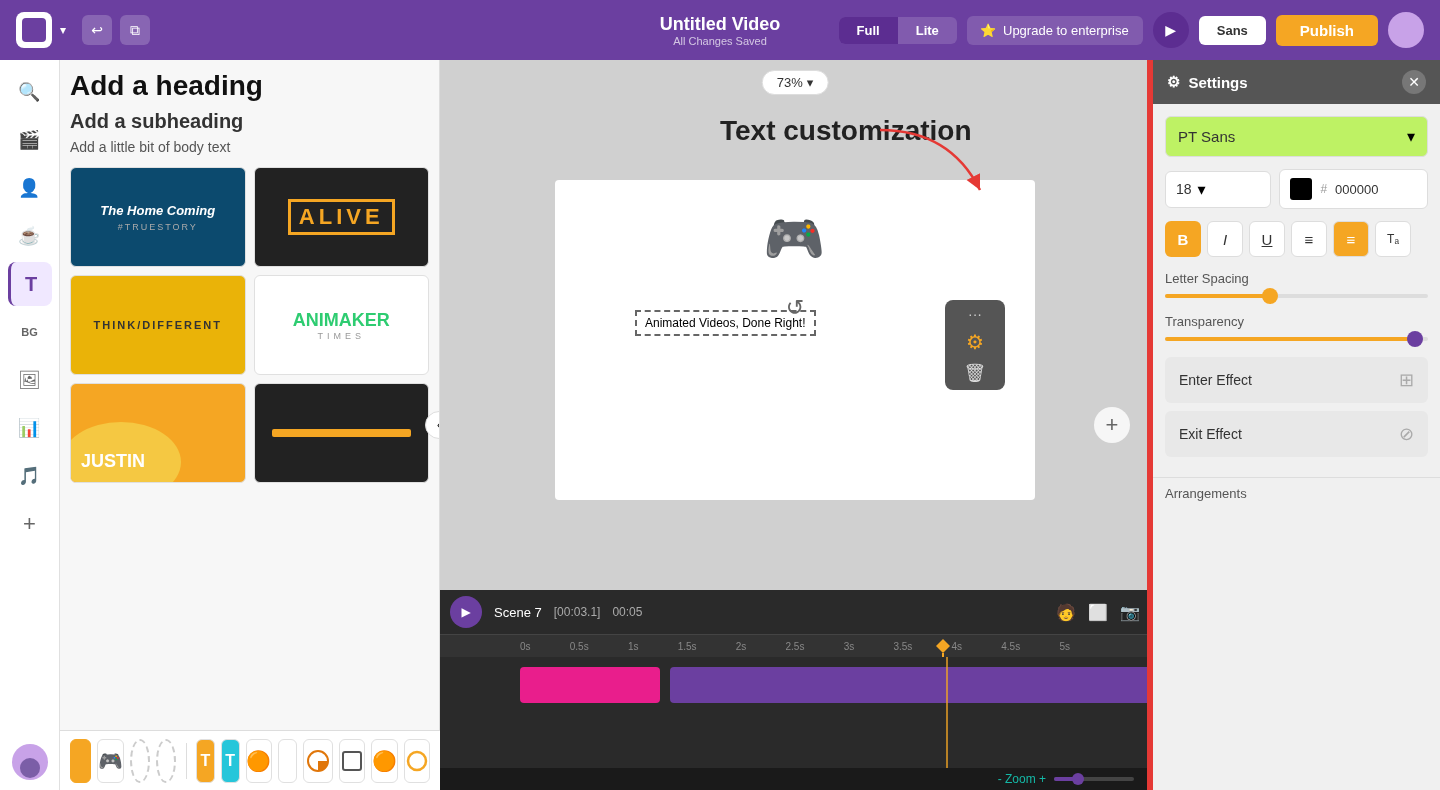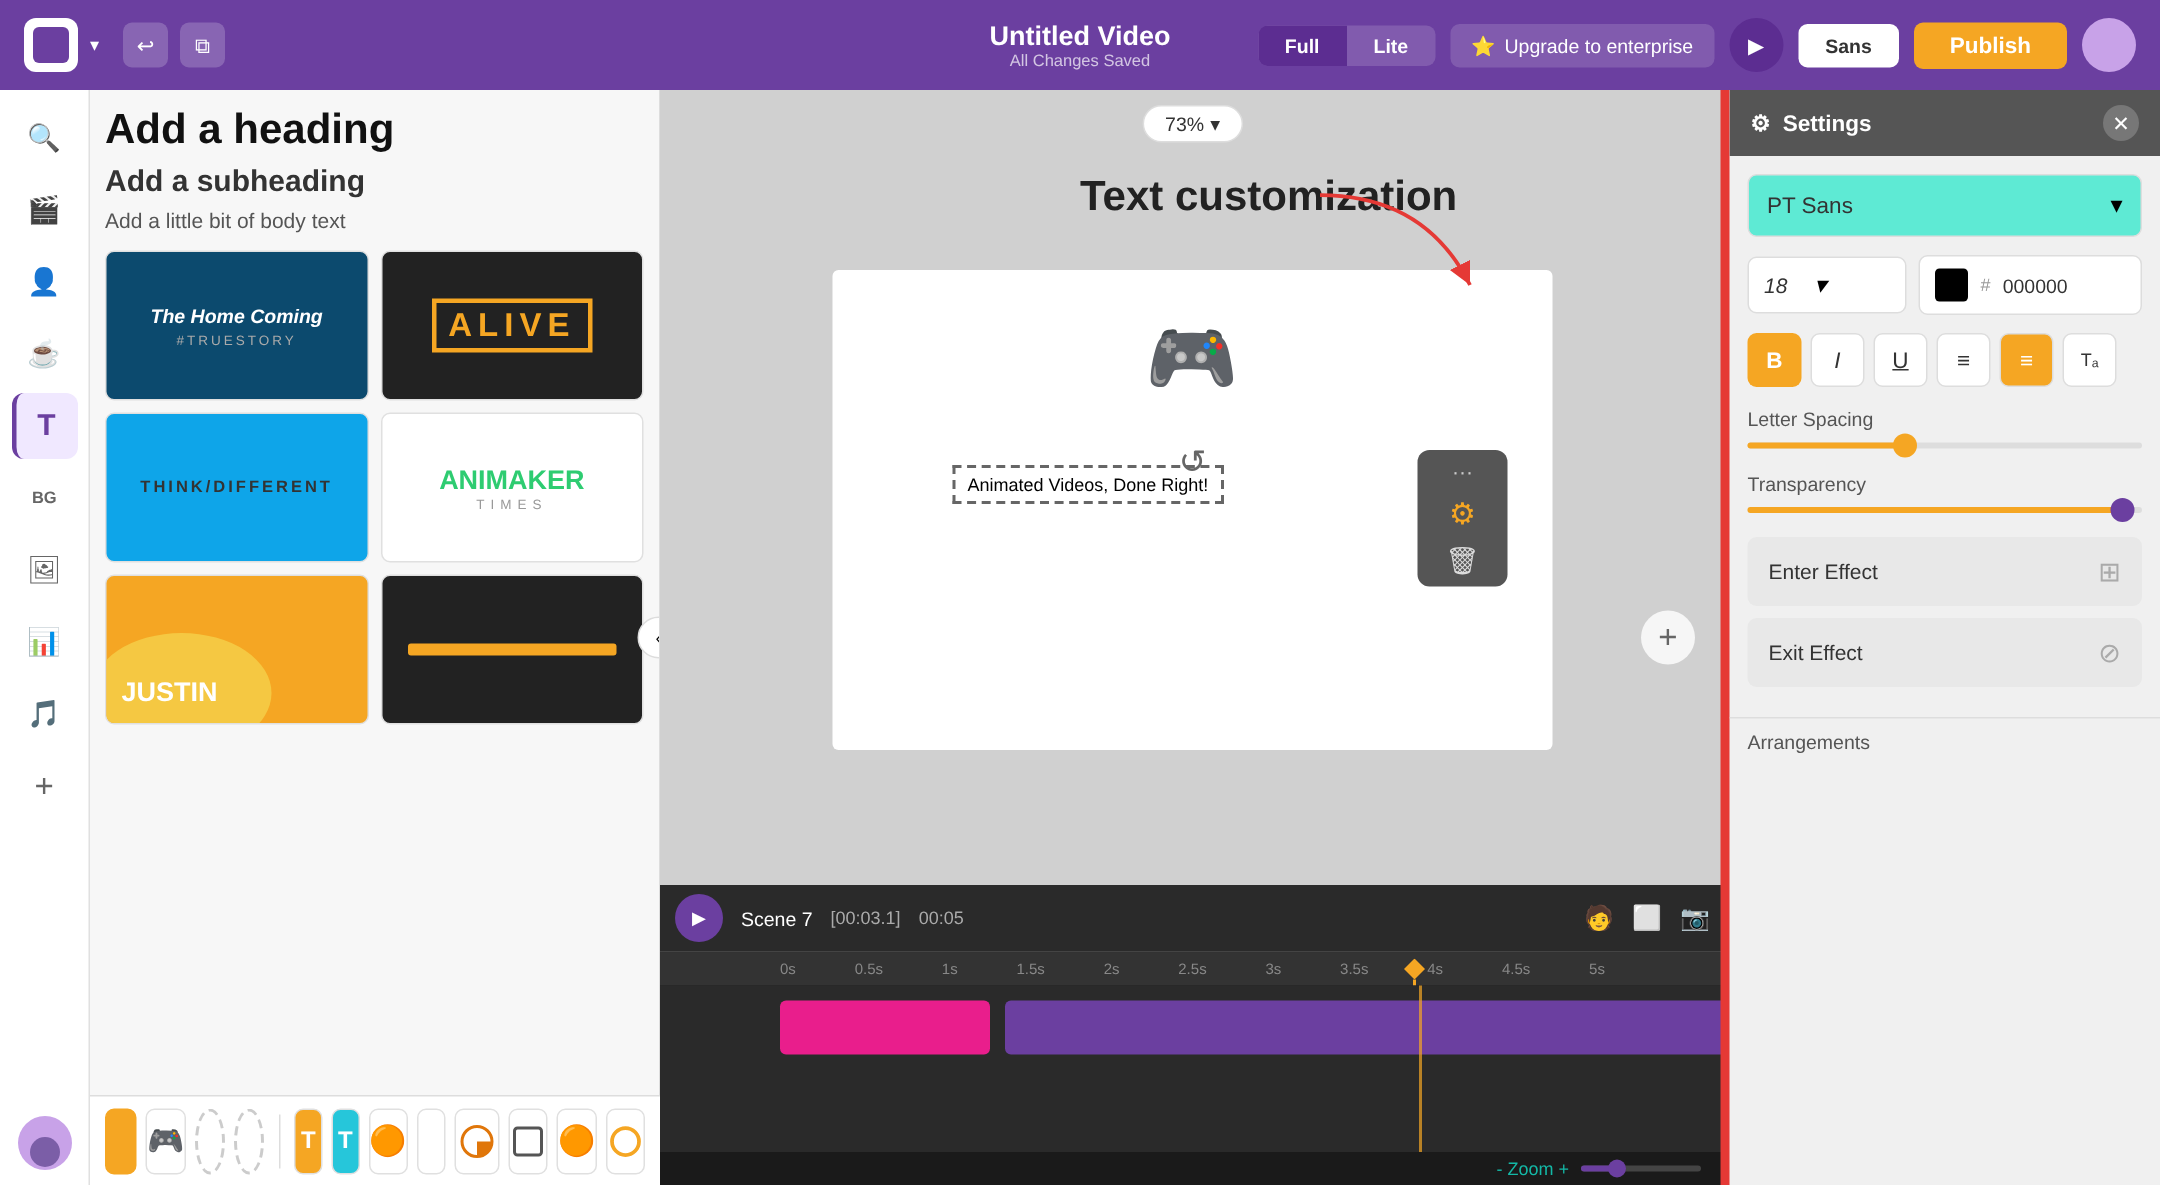--- a/index.html
+++ b/index.html
@@ -44,21 +44,21 @@
     .template-heading { font-size: 28px; font-weight: bold; color: #111; margin-bottom: 8px; }
     .template-subheading { font-size: 20px; font-weight: bold; color: #333; margin-bottom: 6px; }
     .template-body { font-size: 14px; color: #555; margin-bottom: 12px; }
     .template-grid { display: grid; grid-template-columns: 1fr 1fr; gap: 8px; }
     .template-card { background: #fff; border-radius: 6px; overflow: hidden; height: 100px; display: flex; align-items: center; justify-content: center; border: 1px solid #e0e0e0; cursor: pointer; position: relative; }
     .card-home-coming { background: #0c4a6e; flex-direction: column; gap: 4px; }
     .card-home-coming-title { color: #fff; font-size: 13px; font-style: italic; font-weight: bold; }
     .card-home-coming-sub { color: #aaa; font-size: 9px; letter-spacing: 2px; }
     .card-alive { background: #222; }
     .card-alive-text { color: #f5a623; font-size: 22px; font-weight: 900; letter-spacing: 4px; border: 3px solid #f5a623; padding: 2px 8px; }
-    .card-think { background: #0ea5e9; }
+    .card-think { background: #eab308; }
     .card-think-text { color: #333; font-size: 11px; font-weight: bold; letter-spacing: 2px; }
     .card-animaker { background: #fff; flex-direction: column; }
     .card-animaker-text { color: #2ecc71; font-size: 18px; font-weight: bold; }
     .card-animaker-times { color: #999; font-size: 9px; letter-spacing: 4px; }
     .card-justin-text { color: #fff; font-size: 16px; font-weight: bold; }
     .card-black-bar { background: #222; }
     .sidebar-arrow-btn { position: absolute; right: -14px; top: 50%; transform: translateY(-50%); width: 28px; height: 28px; background: #fff; border: 1px solid #ddd; border-radius: 50%; display: flex; align-items: center; justify-content: center; cursor: pointer; z-index: 10; font-size: 12px; }
     .zoom-indicator { position: absolute; top: 10px; left: 50%; transform: translateX(-50%); background: #fff; border: 1px solid #ddd; border-radius: 20px; padding: 4px 14px; font-size: 13px; color: #333; display: flex; align-items: center; gap: 4px; z-index: 10; }
     .text-customization-label { position: absolute; top: 60px; left: 50%; font-size: 28px; font-weight: bold; color: #222; white-space: nowrap; z-index: 5; }
     .arrow-indicator { position: absolute; top: 55px; right: 160px; z-index: 5; }
@@ -71,24 +71,24 @@
     .scene-label { color: #fff; font-size: 13px; }
     .time-display { color: #aaa; font-size: 12px; }
     .bottom-tool-item { width: 44px; height: 44px; border-radius: 6px; display: flex; align-items: center; justify-content: center; cursor: pointer; border: 1px solid #e0e0e0; font-size: 20px; background: #fff; }
 
     
     .settings-panel { width: 290px; background: #f0f0f0; border-left: 3px solid #e53935; position: relative; overflow-y: auto; flex-shrink: 0; }
     .settings-header { background: #555; color: #fff; padding: 10px 14px; display: flex; align-items: center; justify-content: space-between; }
     .settings-title { font-size: 15px; font-weight: bold; display: flex; align-items: center; gap: 8px; }
     .settings-close { background: #777; border: none; color: #fff; width: 24px; height: 24px; border-radius: 50%; cursor: pointer; font-size: 14px; display: flex; align-items: center; justify-content: center; }
     .settings-body { padding: 12px; }
-    .font-selector { background: #5eead4; border: 1px solid #ddd; border-radius: 6px; padding: 10px 12px; display: flex; align-items: center; justify-content: space-between; margin-bottom: 12px; cursor: pointer; }
+    .font-selector { background: #bef264; border: 1px solid #ddd; border-radius: 6px; padding: 10px 12px; display: flex; align-items: center; justify-content: space-between; margin-bottom: 12px; cursor: pointer; }
     .font-name { font-size: 15px; color: #333; }
     .font-row { display: flex; align-items: center; gap: 8px; margin-bottom: 12px; }
-    .font-size-select { background: #fff; border: 1px solid #ddd; border-radius: 6px; padding: 8px 10px; display: flex; align-items: center; gap: 18px; cursor: pointer; flex: 1; font-style: italic; }
+    .font-size-select { background: #fff; border: 1px solid #ddd; border-radius: 6px; padding: 8px 10px; display: flex; align-items: center; gap: 6px; cursor: pointer; flex: 1; }
     .font-size-value { font-size: 14px; color: #333; }
     .color-picker { background: #fff; border: 1px solid #ddd; border-radius: 6px; padding: 8px 10px; display: flex; align-items: center; gap: 8px; flex: 1.5; cursor: pointer; }
     .color-swatch { width: 22px; height: 22px; border-radius: 3px; background: #000; }
     .color-hash { color: #999; font-size: 12px; }
     .color-value { font-size: 13px; color: #333; }
     .format-toolbar { display: flex; gap: 6px; margin-bottom: 14px; }
     .format-btn { width: 36px; height: 36px; border-radius: 6px; border: none; cursor: pointer; font-size: 15px; display: flex; align-items: center; justify-content: center; }
     .format-btn.active { background: #f5a623; color: #fff; }
     .format-btn.inactive { background: #fff; color: #333; border: 1px solid #ddd; }
     .section-label { font-size: 13px; color: #555; margin-bottom: 8px; font-weight: 500; }

